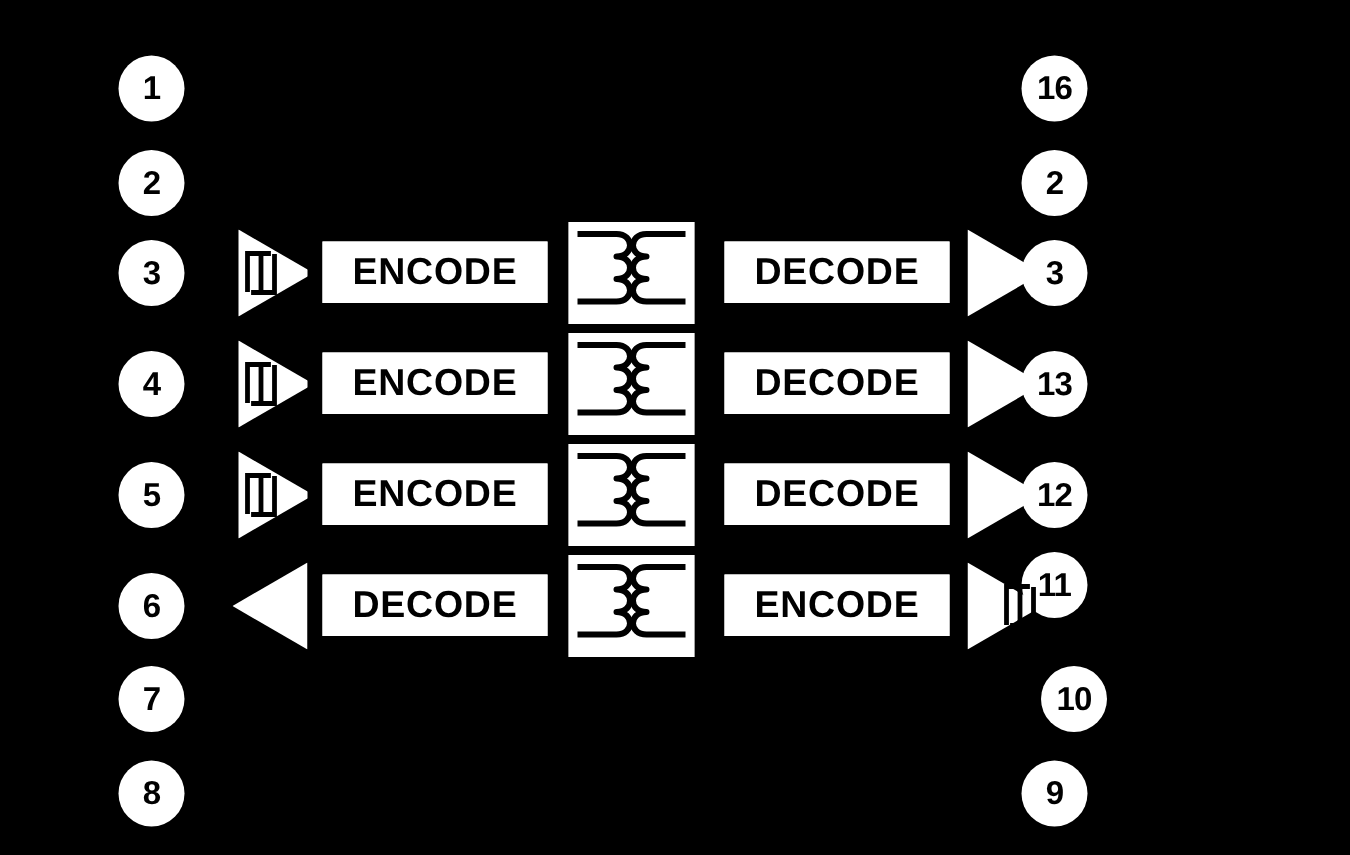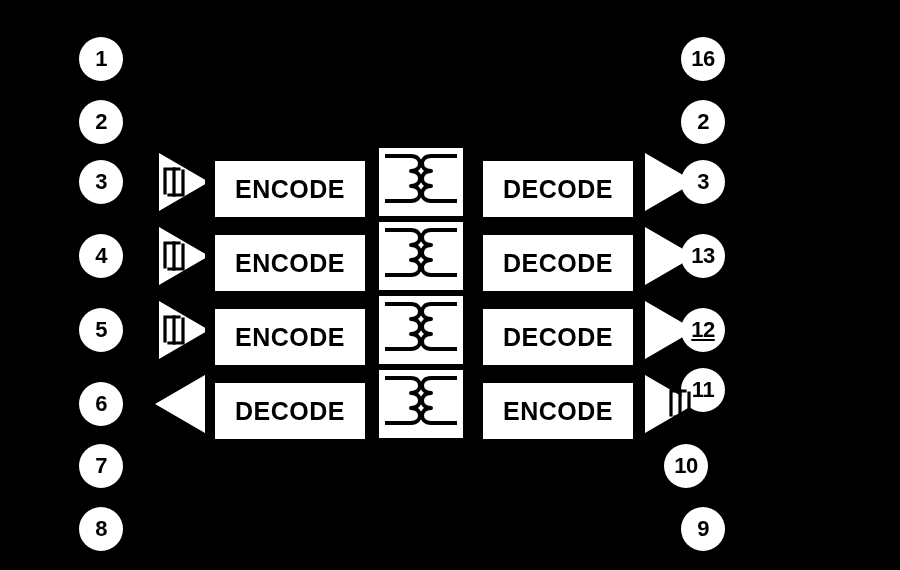--- a/index.html
+++ b/index.html
@@ -30,21 +30,21 @@
     justify-content: center;
     font-size: 22px;
     font-weight: bold;
     line-height: 1;
     letter-spacing: -0.5px;
   }
 
   
   .codeblock {
     position: absolute;
-    height: 56px;
+    height: 41px;
     background: #ffffff;
     border: 3px solid #ffffff;
     box-sizing: border-box;
     display: flex;
     align-items: center;
     justify-content: center;
     color: #000000;
     font-size: 25px;
     font-weight: bold;
     letter-spacing: 0.5px;
@@ -77,23 +77,23 @@
     <div class="pin" style="left: 79px; top: 160px;">3</div>
     <div class="pin" style="left: 79px; top: 234px;">4</div>
     <div class="pin" style="left: 79px; top: 308px;">5</div>
     <div class="pin" style="left: 79px; top: 382px;">6</div>
     <div class="pin" style="left: 79px; top: 444px;">7</div>
     <div class="pin" style="left: 79px; top: 507px;">8</div>
     <div class="pin" style="left: 681px; top: 37px; text-align: center;">16</div>
     <div class="pin" style="left: 681px; top: 100px;">2</div>
     <div class="pin" style="left: 681px; top: 160px;">3</div>
     <div class="pin" style="left: 681px; top: 234px;">13</div>
-    <div class="pin" style="left: 681px; top: 308px; text-decoration: underline;">12</div>
+    <div class="pin" style="left: 681px; top: 308px;">12</div>
     <div class="pin" style="left: 681px; top: 368px;">11</div>
-    <div class="pin" style="left: 664px; top: 444px;">10</div>
+    <div class="pin" style="left: 694px; top: 444px;">10</div>
     <div class="pin" style="left: 681px; top: 507px;">9</div>
     <div class="buf" style="left: 155px; top: 153px;">
       <svg width="50" height="58" viewBox="0 0 50 58">
         <g transform="translate(4,0)">
           <polygon points="0,0 50,29 0,58" fill="#ffffff"></polygon>
           <g fill="none" stroke="#000000" stroke-width="3.2" stroke-linecap="square">
             <polyline points="6,40 6,16 20,16"></polyline>
             <polyline points="24,18 24,42 10,42"></polyline>
             <line x1="15" y1="16" x2="15" y2="42"></line>
           </g>

